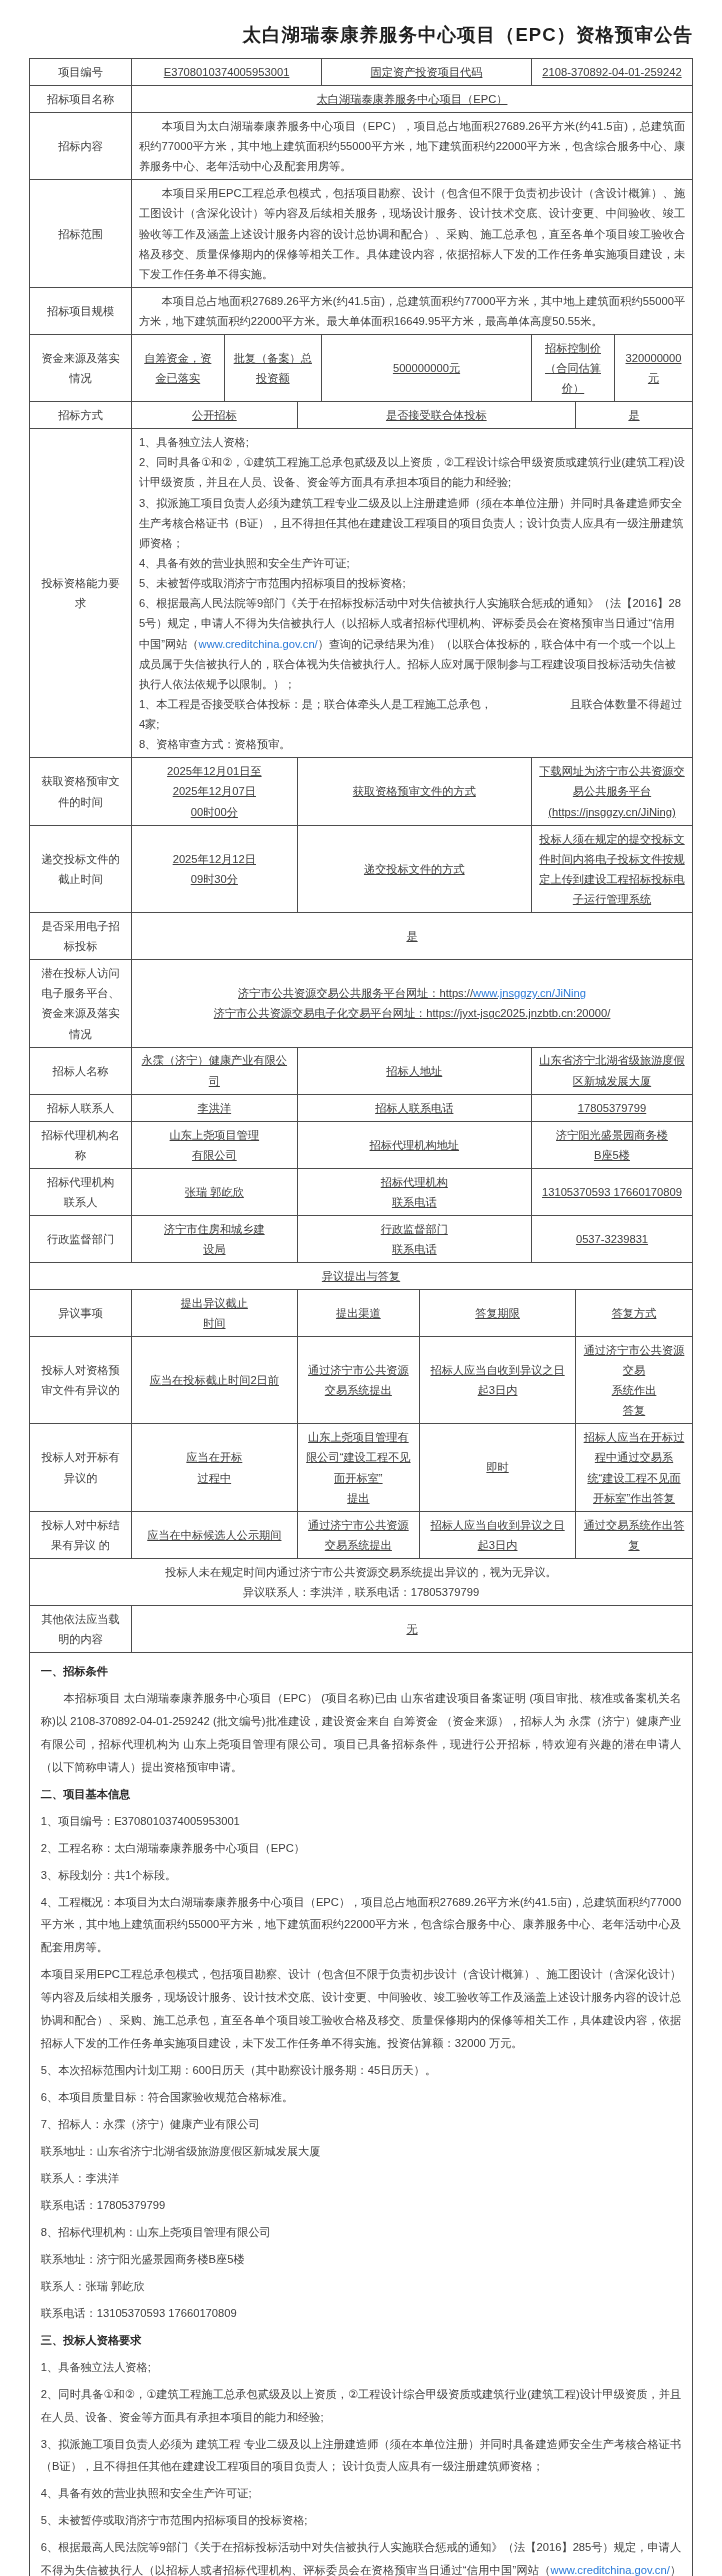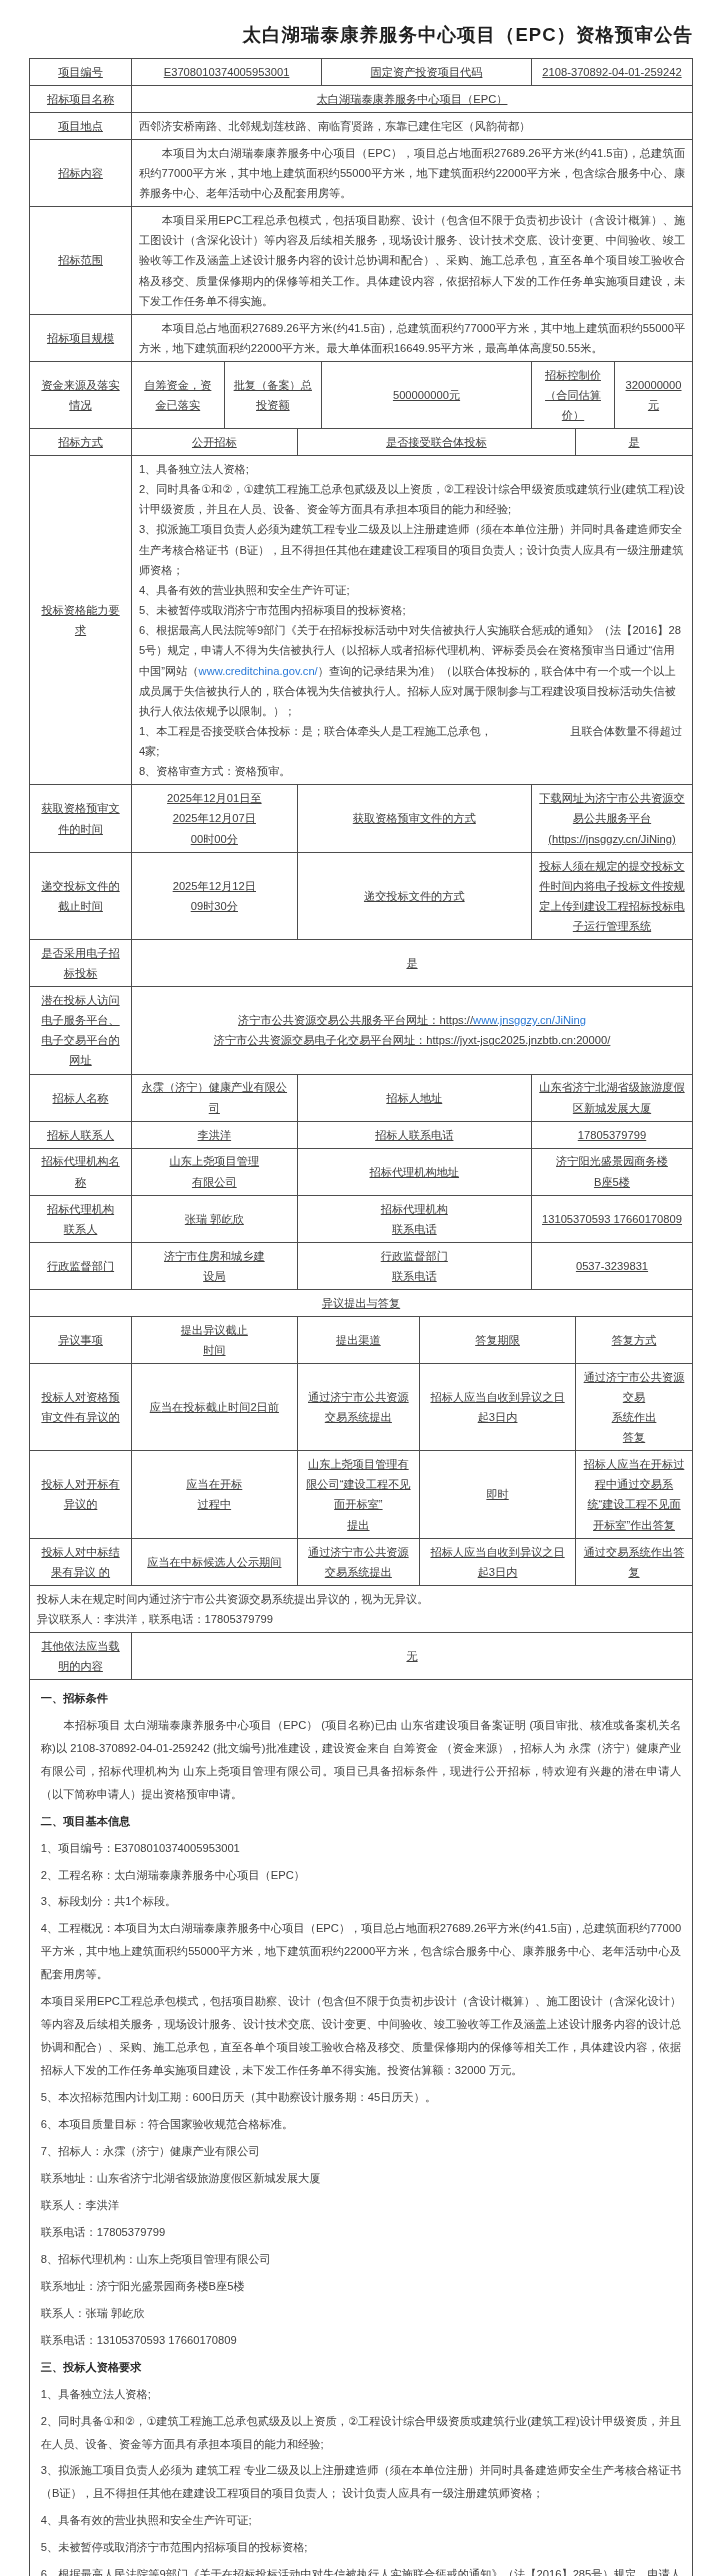--- a/index.html
+++ b/index.html
@@ -1,26 +1,26 @@
 <!DOCTYPE html>
 <html><head>
 <meta charset="utf-8">
 <style>
   html,body{margin:0;padding:0;background:#ffffff;}
   body{width:722px;font-family:"Liberation Sans","DejaVu Sans",sans-serif;color:#404040;}
   .page{width:664px;margin:0 auto;padding-top:21.5px;padding-bottom:35px;}
   .doc-title{font-size:18.5px;font-weight:bold;color:#1f1f1f;text-align:right;margin:0 0 11.7px 0;letter-spacing:1px;}
   table.main{width:664px;border-collapse:collapse;table-layout:fixed;}
   table.main td{border:1px solid #4d4d4d;font-size:11.2px;line-height:1.8;padding:2.9px 6.8px;vertical-align:middle;word-break:break-all;}
-  td.lbl{text-align:center;color:#3d3d3d;text-decoration:underline;}
+  td.lbl{text-align:center;color:#3d3d3d;}
   td.ctr{text-align:center;text-decoration:underline;}
   td.para{text-align:justify;line-height:2.0;padding:3.9px 9.8px;}
   td.list{text-align:left;line-height:1.95;padding:3.9px 9.8px;}
   .pre{white-space:pre-line;}
-  td.note-span{text-align:left;line-height:2.0;}
+  td.note-span{text-align:center;line-height:2.0;}
   .lnk{color:#2b7bd9;}
   td.narrative{padding:5.9px 11.7px 9.8px 11.7px;vertical-align:top;text-align:justify;}
   .narrative p{margin:4px;font-size:11.2px;line-height:2.05;}
   .narrative .h{font-weight:bold;color:#2b2b2b;}
 </style>
 </head>
 <body>
 
 <div class="page">
   <h1 class="doc-title">太白湖瑞泰康养服务中心项目（EPC）资格预审公告</h1>
@@ -46,24 +46,20 @@
       <td class="lbl">项目编号</td>
       <td class="ctr" colspan="4">E3708010374005953001</td>
       <td class="ctr" colspan="3">固定资产投资项目代码</td>
       <td class="ctr" colspan="4">2108-370892-04-01-259242</td>
     </tr>
     <tr>
       <td class="lbl">招标项目名称</td>
       <td class="ctr" colspan="11">太白湖瑞泰康养服务中心项目（EPC）</td>
     </tr>
     <tr>
-      <td class="lbl">项目地点</td>
-      <td class="list" colspan="11">西邻济安桥南路、北邻规划莲枝路、南临育贤路，东靠已建住宅区（风韵荷都）</td>
-    </tr>
-    <tr>
       <td class="lbl">招标内容</td>
       <td class="para" colspan="11">　　本项目为太白湖瑞泰康养服务中心项目（EPC），项目总占地面积27689.26平方米(约41.5亩)，总建筑面积约77000平方米，其中地上建筑面积约55000平方米，地下建筑面积约22000平方米，包含综合服务中心、康养服务中心、老年活动中心及配套用房等。</td>
     </tr>
     <tr>
       <td class="lbl">招标范围</td>
       <td class="para" colspan="11">　　本项目采用EPC工程总承包模式，包括项目勘察、设计（包含但不限于负责初步设计（含设计概算）、施工图设计（含深化设计）等内容及后续相关服务，现场设计服务、设计技术交底、设计变更、中间验收、竣工验收等工作及涵盖上述设计服务内容的设计总协调和配合）、采购、施工总承包，直至各单个项目竣工验收合格及移交、质量保修期内的保修等相关工作。具体建设内容，依据招标人下发的工作任务单实施项目建设，未下发工作任务单不得实施。</td>
     </tr>
     <tr>
       <td class="lbl">招标项目规模</td>
       <td class="para" colspan="11">　　本项目总占地面积27689.26平方米(约41.5亩)，总建筑面积约77000平方米，其中地上建筑面积约55000平方米，地下建筑面积约22000平方米。最大单体面积16649.95平方米，最高单体高度50.55米。</td>
@@ -109,21 +105,21 @@
       <td class="ctr pre" colspan="3">2025年12月12日
 09时30分</td>
       <td class="ctr" colspan="4">递交投标文件的方式</td>
       <td class="ctr" colspan="4">投标人须在规定的提交投标文件时间内将电子投标文件按规定上传到建设工程招标投标电子运行管理系统</td>
     </tr>
     <tr>
       <td class="lbl">是否采用电子招标投标</td>
       <td class="ctr" colspan="11">是</td>
     </tr>
     <tr>
-      <td class="lbl">潜在投标人访问电子服务平台、电子交易平台的网址</td>
+      <td class="lbl">潜在投标人访问电子服务平台、资金来源及落实情况</td>
       <td class="ctr" colspan="11">
         <div><span>济宁市公共资源交易公共服务平台网址：https://</span><span class="lnk">www.jnsggzy.cn/JiNing</span></div>
         <div>济宁市公共资源交易电子化交易平台网址：https://jyxt-jsgc2025.jnzbtb.cn:20000/</div>
       </td>
     </tr>
     <tr>
       <td class="lbl">招标人名称</td>
       <td class="ctr" colspan="3">永霂（济宁）健康产业有限公司</td>
       <td class="ctr" colspan="4">招标人地址</td>
       <td class="ctr" colspan="4">山东省济宁北湖省级旅游度假区新城发展大厦</td>

